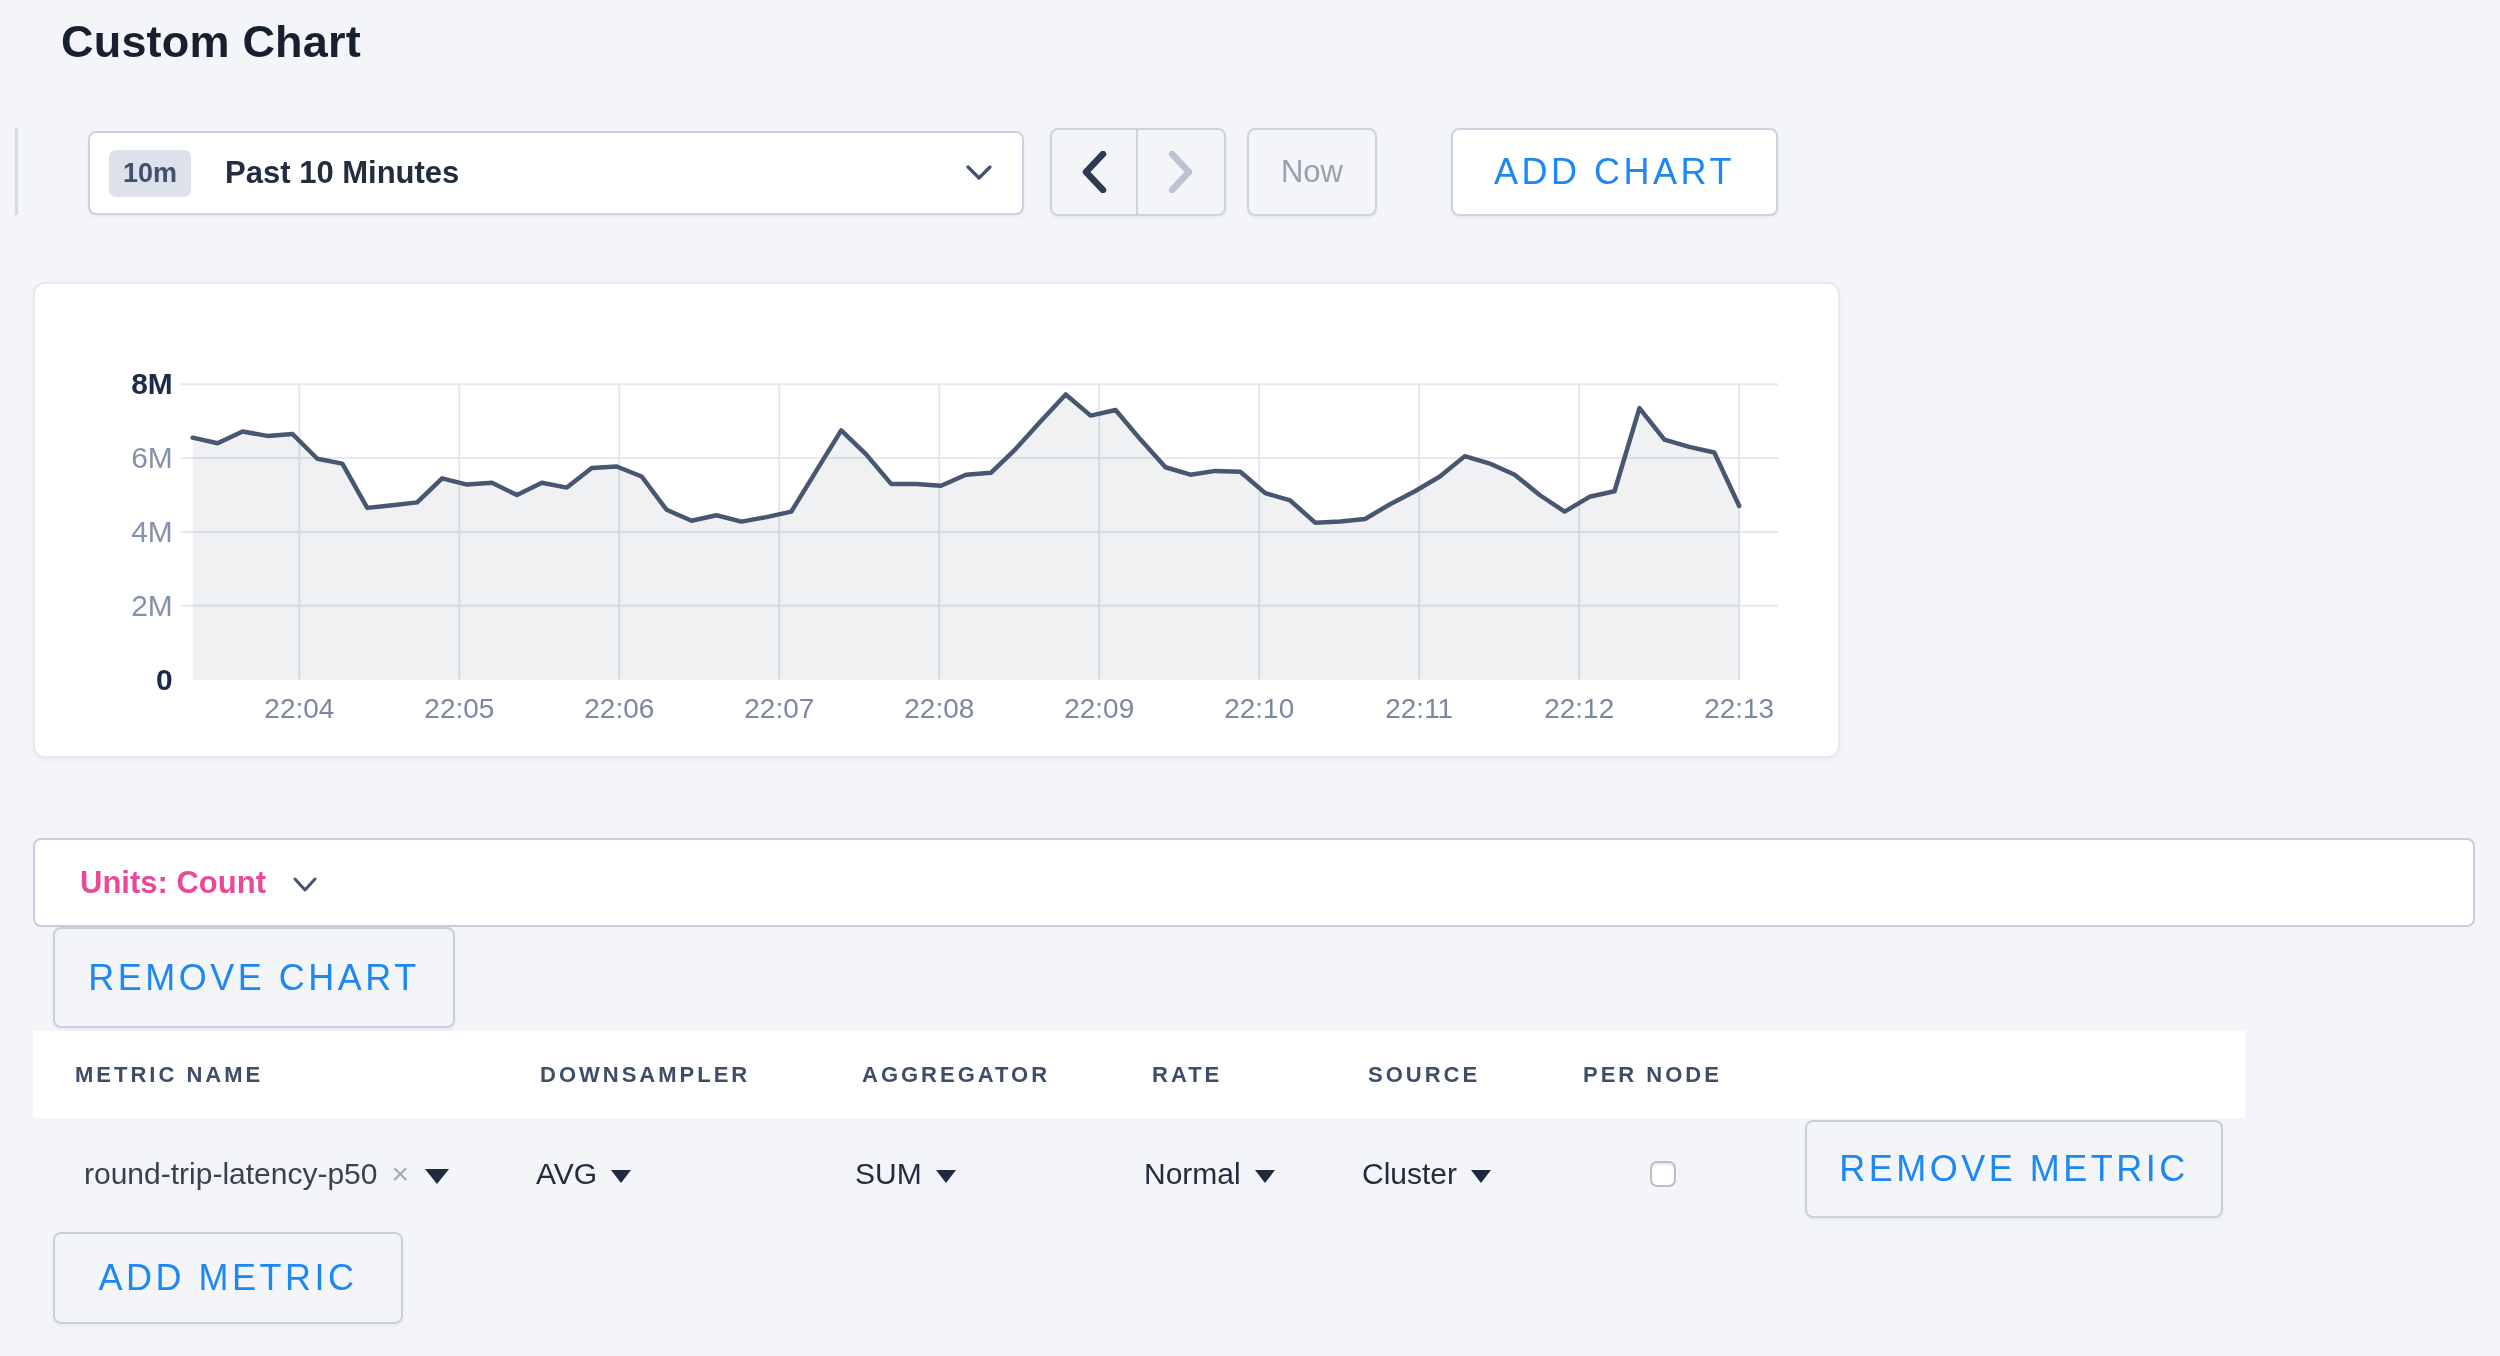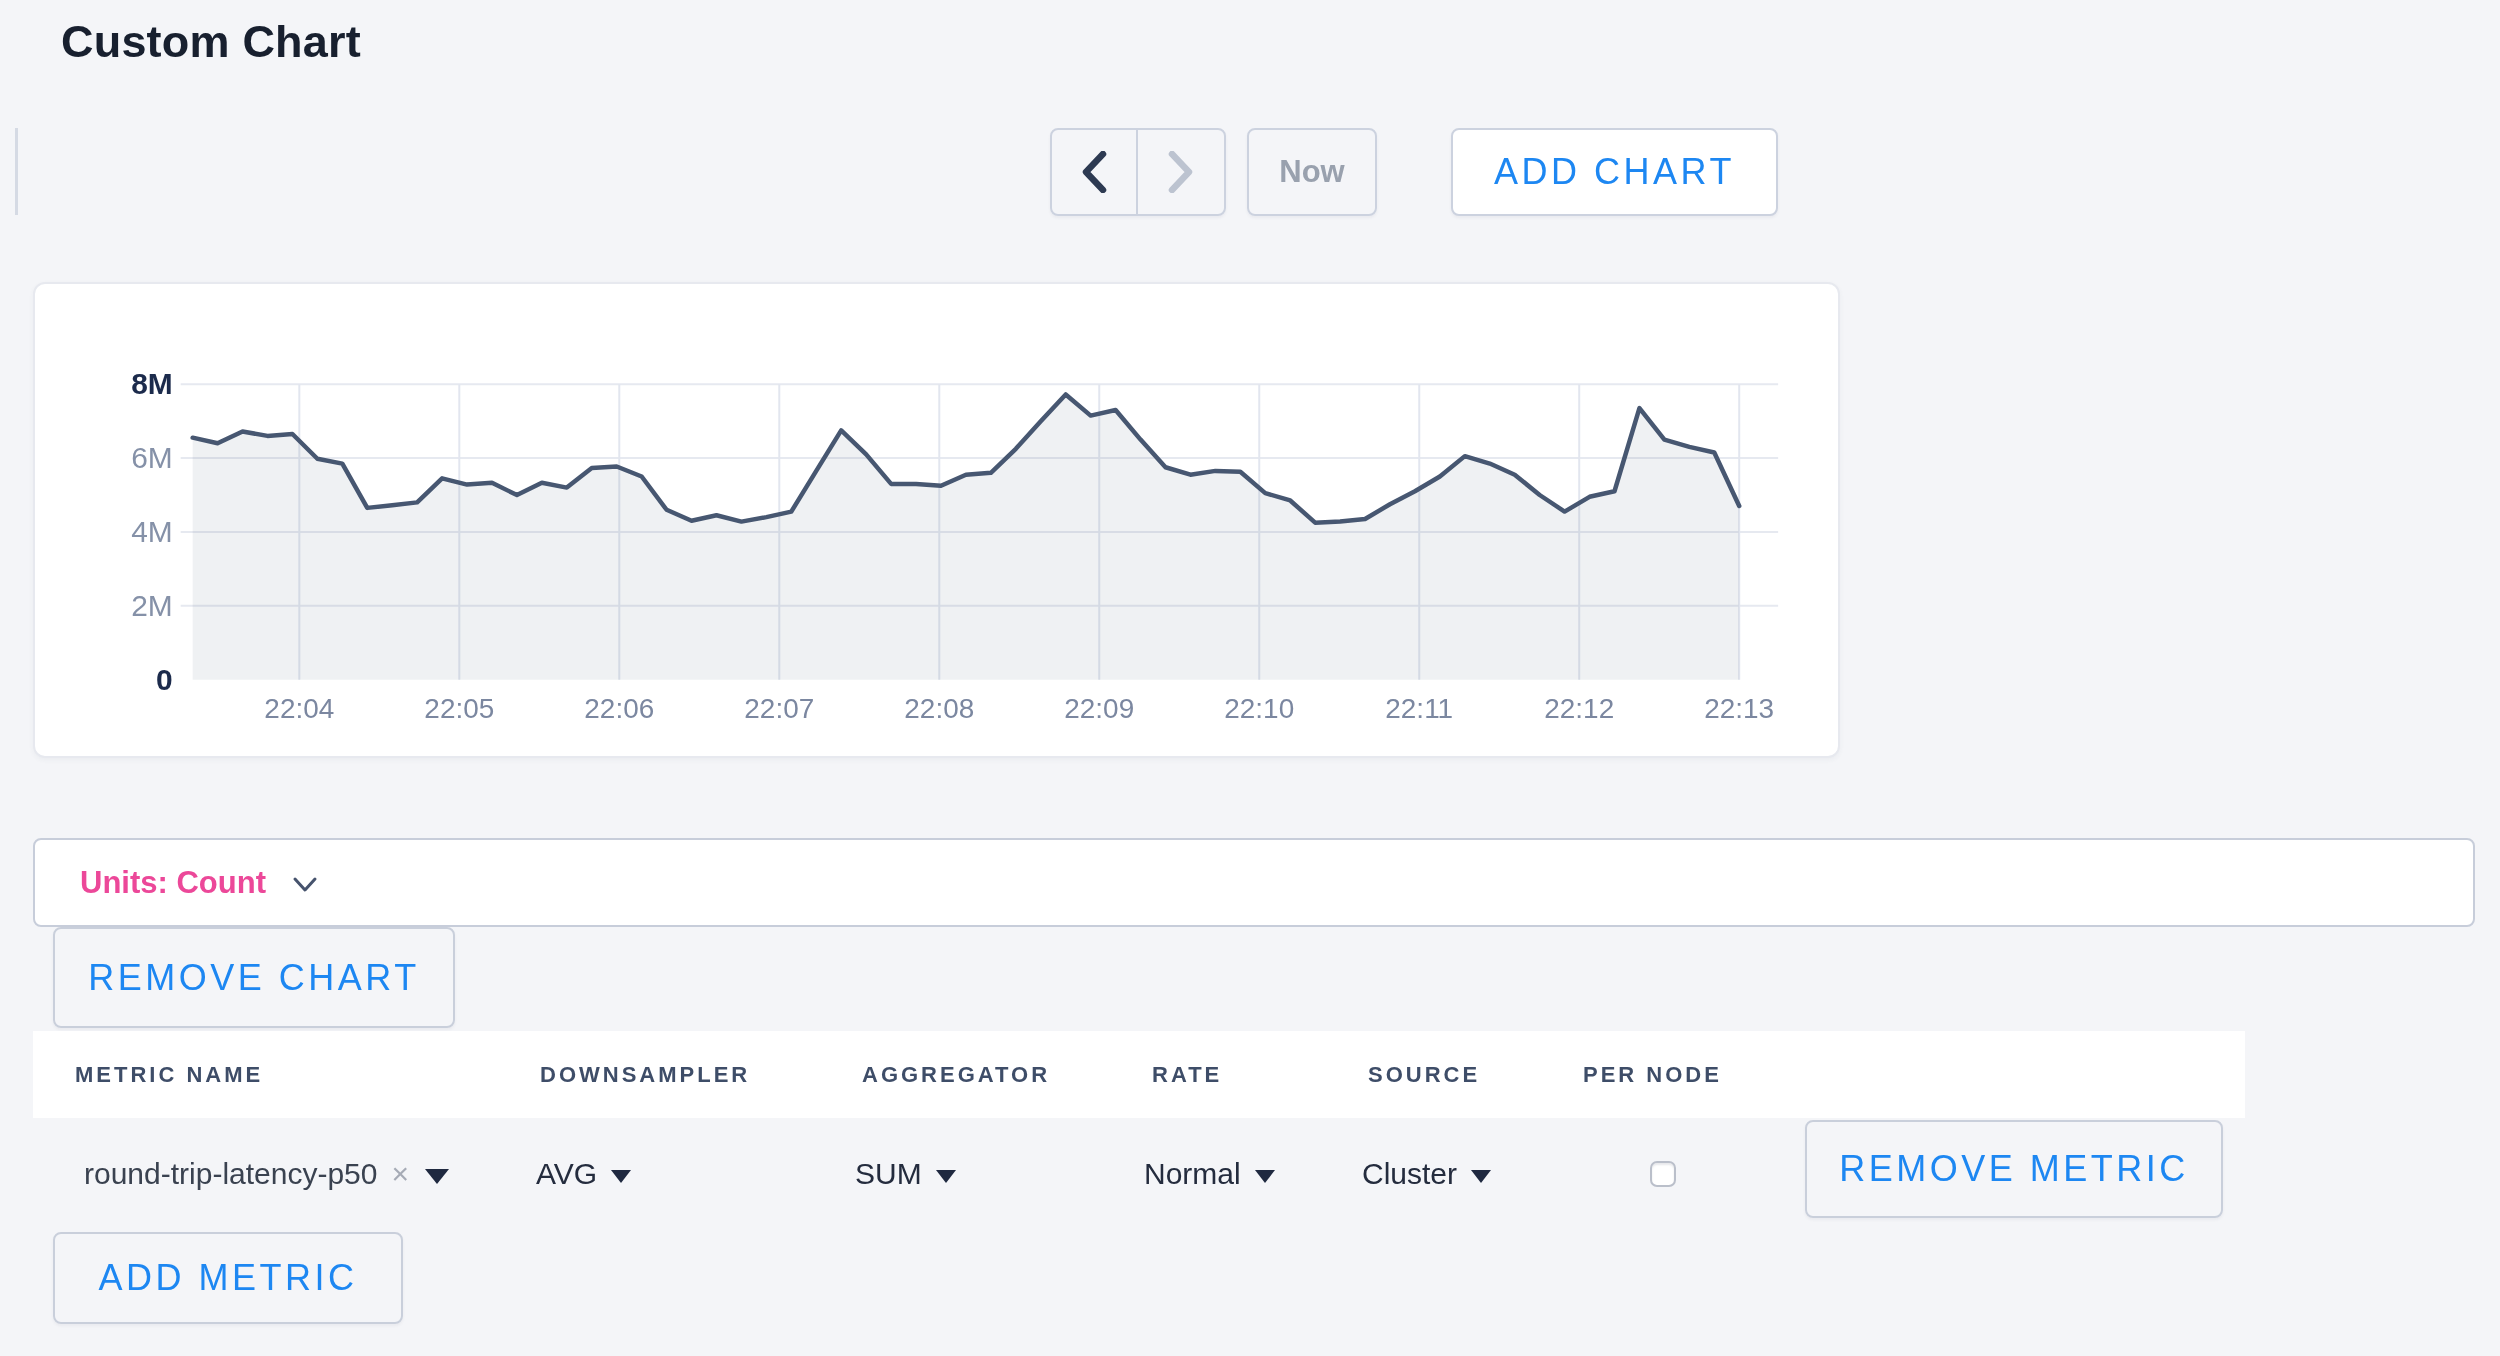--- a/index.html
+++ b/index.html
@@ -30,21 +30,21 @@
     background:#dde1eb; color:#44516a; font-weight:700; font-size:27px;
     border-radius:7px; padding:10px 14px; line-height:1;
   }
   .time-label { margin-left:34px; font-size:31px; font-weight:700; color:#232d41; }
   .spacer { flex:1; }
 
   .arrow-group { left:1050px; top:128px; width:176px; height:88px; padding:0; overflow:hidden; }
   .arrow-half { width:50%; height:100%; display:flex; align-items:center; justify-content:center; }
   .arrow-half.first { border-right:2px solid #ccd2df; }
 
-  .now-btn { left:1247px; top:128px; width:130px; height:88px; font-size:31px; font-weight:700; color:#99a1ae; }
+  .now-btn { left:1247px; top:128px; width:130px; height:88px; font-size:31px; font-weight:400; color:#99a1ae; }
   .add-chart-btn { left:1451px; top:128px; width:327px; height:88px; }
 
   .blue-action { font-size:36px; font-weight:500; color:#1d87f2; letter-spacing:3.5px; }
 
   
   .chart-card {
     position:absolute; left:33px; top:282px; width:1807px; height:476px;
     background:#fff; border:2px solid #e7e9ef; border-radius:12px;
     box-shadow:0 2px 5px rgba(60,70,95,.05);
   }
@@ -93,20 +93,28 @@
 </style>
 </head>
 <body>
 
 <div id="app">
 
   <div class="page-title">Custom Chart</div>
 
   <div class="toolbar-divider"></div>
 
+  <div class="btn time-dropdown">
+    <span class="time-badge">10m</span>
+    <span class="time-label">Past 10 Minutes</span>
+    <span class="spacer"></span>
+    <svg width="30" height="20" viewBox="0 0 30 20">
+      <polyline points="4,4 15,15 26,4" fill="none" stroke="#44516a" stroke-width="3.2" stroke-linecap="round" stroke-linejoin="round"></polyline>
+    </svg>
+  </div>
 
   <div class="btn arrow-group">
     <div class="arrow-half first">
       <svg width="26" height="42" viewBox="0 0 26 42">
         <polyline points="22,3 5,21 22,39" fill="none" stroke="#2d3a52" stroke-width="6.5" stroke-linecap="round" stroke-linejoin="round"></polyline>
       </svg>
     </div>
     <div class="arrow-half">
       <svg width="26" height="42" viewBox="0 0 26 42">
         <polyline points="4,3 21,21 4,39" fill="none" stroke="#bcc3d0" stroke-width="6.5" stroke-linecap="round" stroke-linejoin="round"></polyline>

